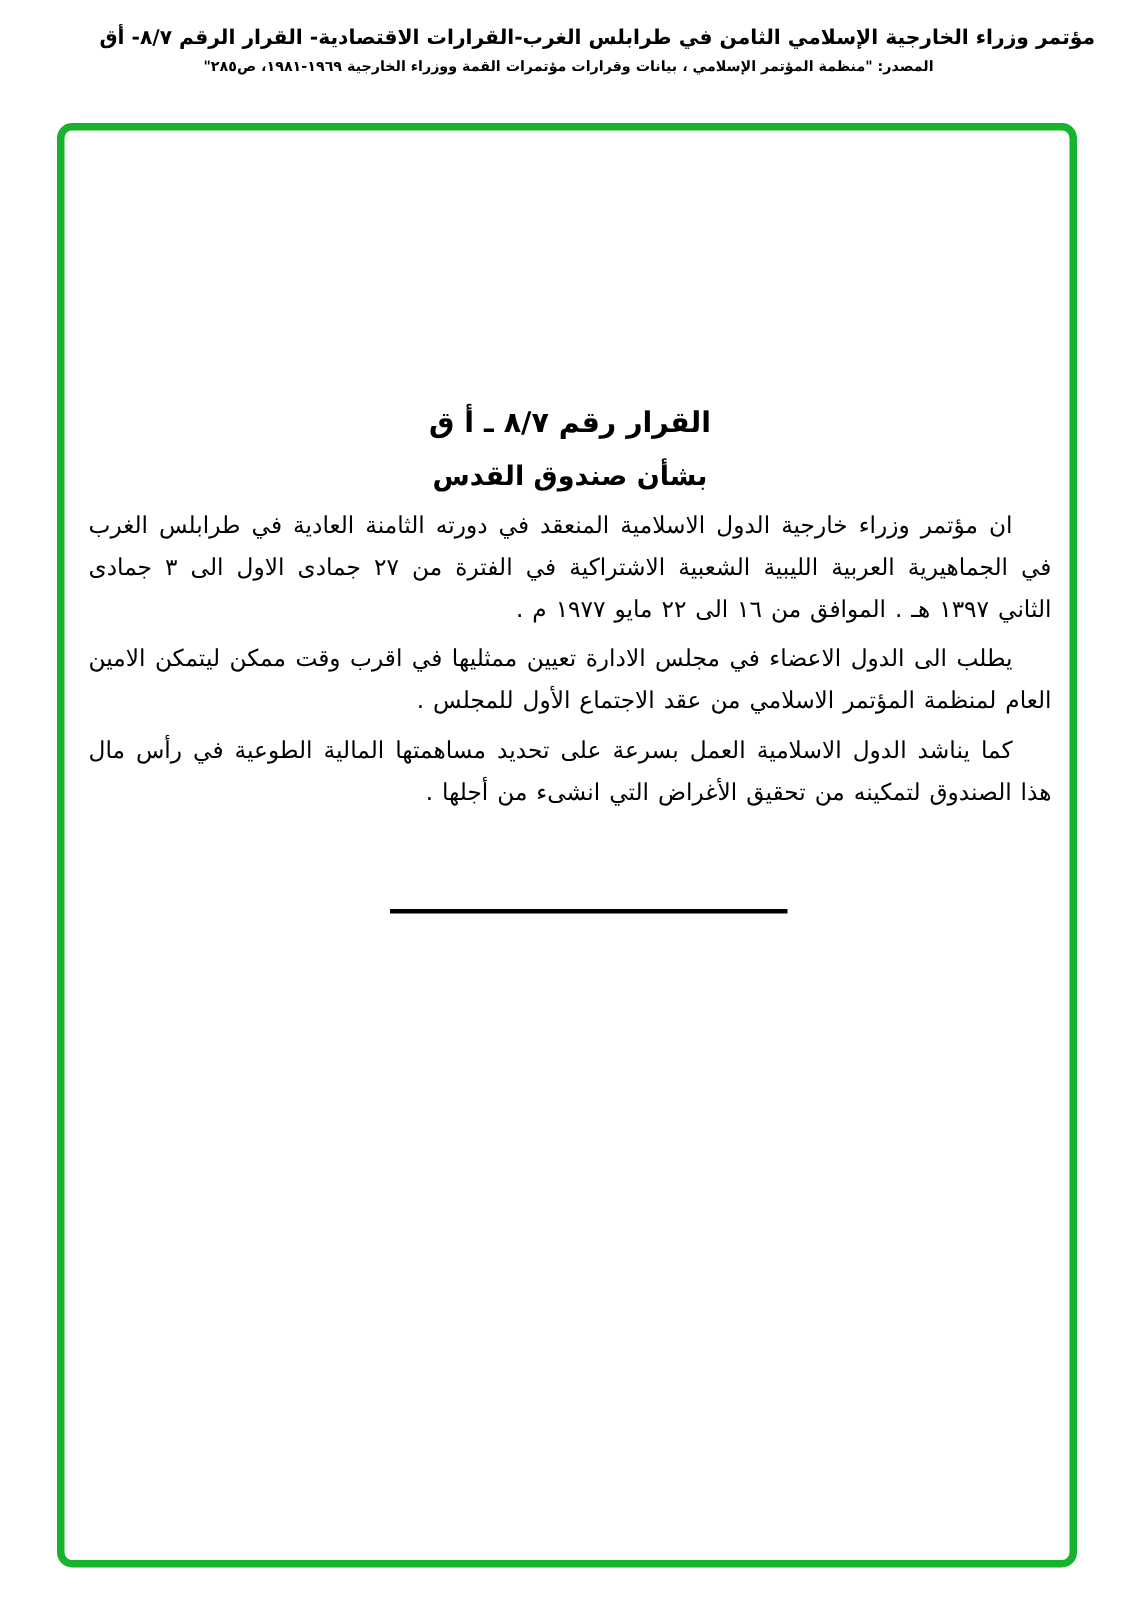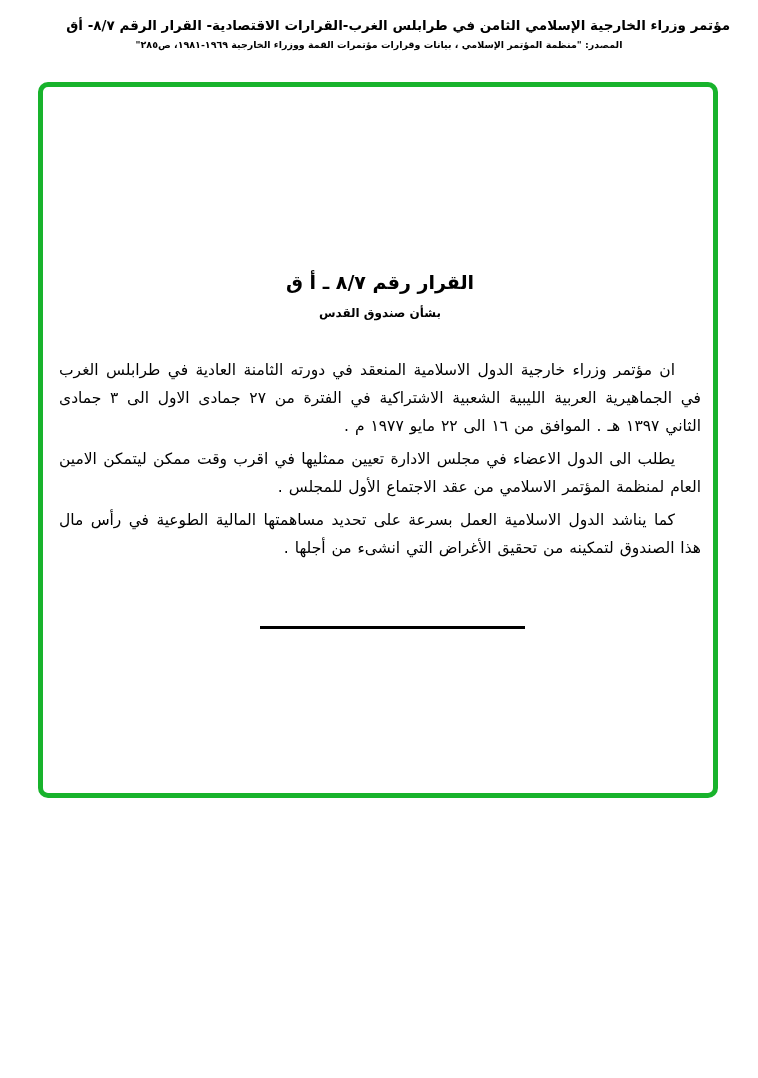--- a/index.html
+++ b/index.html
@@ -43,44 +43,44 @@
     font-weight: bold;
     margin-top: 3px;
   }
 
   
   .green-frame {
     position: absolute;
     left: 38px;
     top: 82px;
     width: 680px;
-    height: 716px;
+    height: 963px;
     border: 5px solid var(--green);
     border-radius: 10px;
     background: var(--paper);
     direction: rtl;
     padding: 183px 12px 0 16px;
   }
 
   .doc-title {
     text-align: center;
     font-weight: bold;
     font-size: 19px;
     line-height: 1.3;
   }
   .doc-subtitle {
     text-align: center;
     font-weight: bold;
-    font-size: 12px;
+    font-size: 18px;
     line-height: 1.3;
     margin-top: 11px;
   }
 
   .resolution-body {
-    margin-top: 35px;
+    margin-top: 7px;
   }
   .body-par {
     margin: 0 0 5px 0;
     font-size: 15.5px;
     line-height: 28px;
     text-align: justify;
     text-indent: 26px;
     word-spacing: 1px;
   }
 

